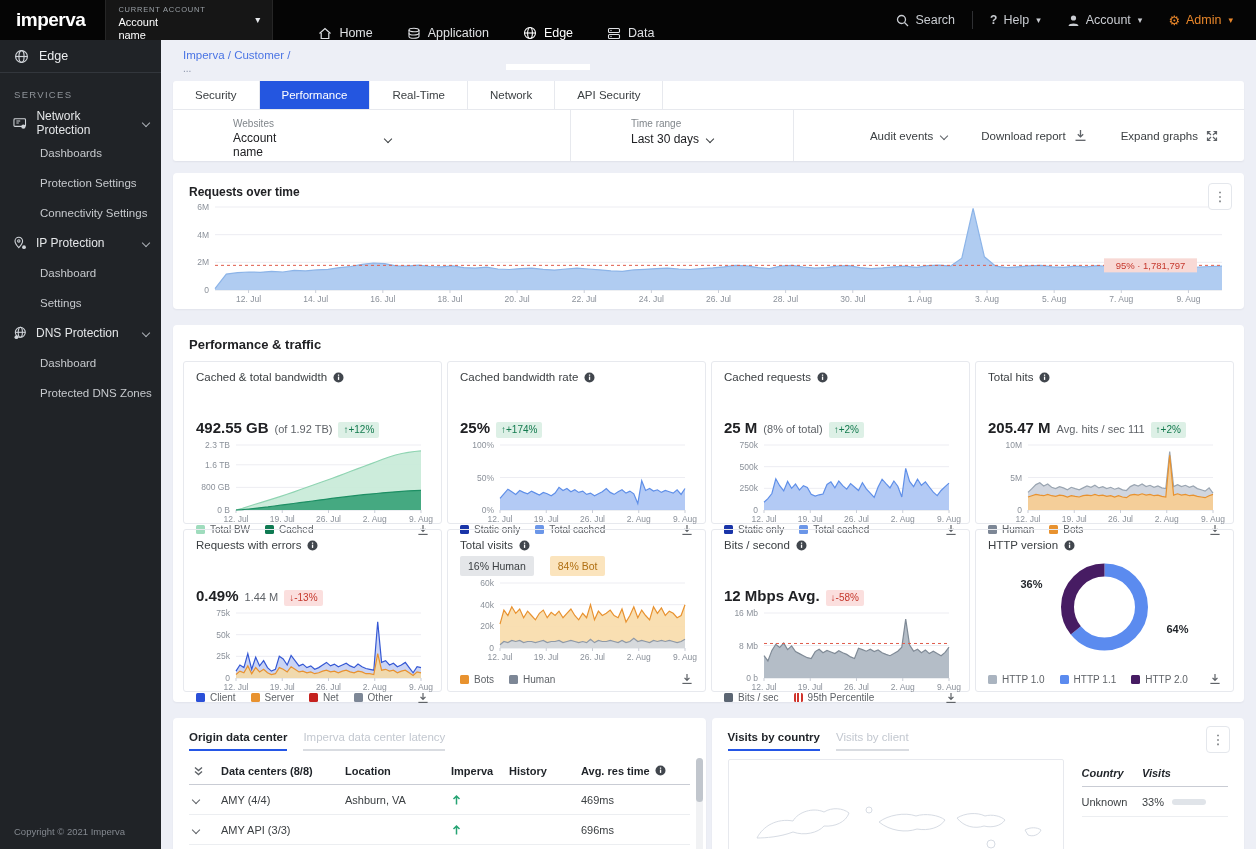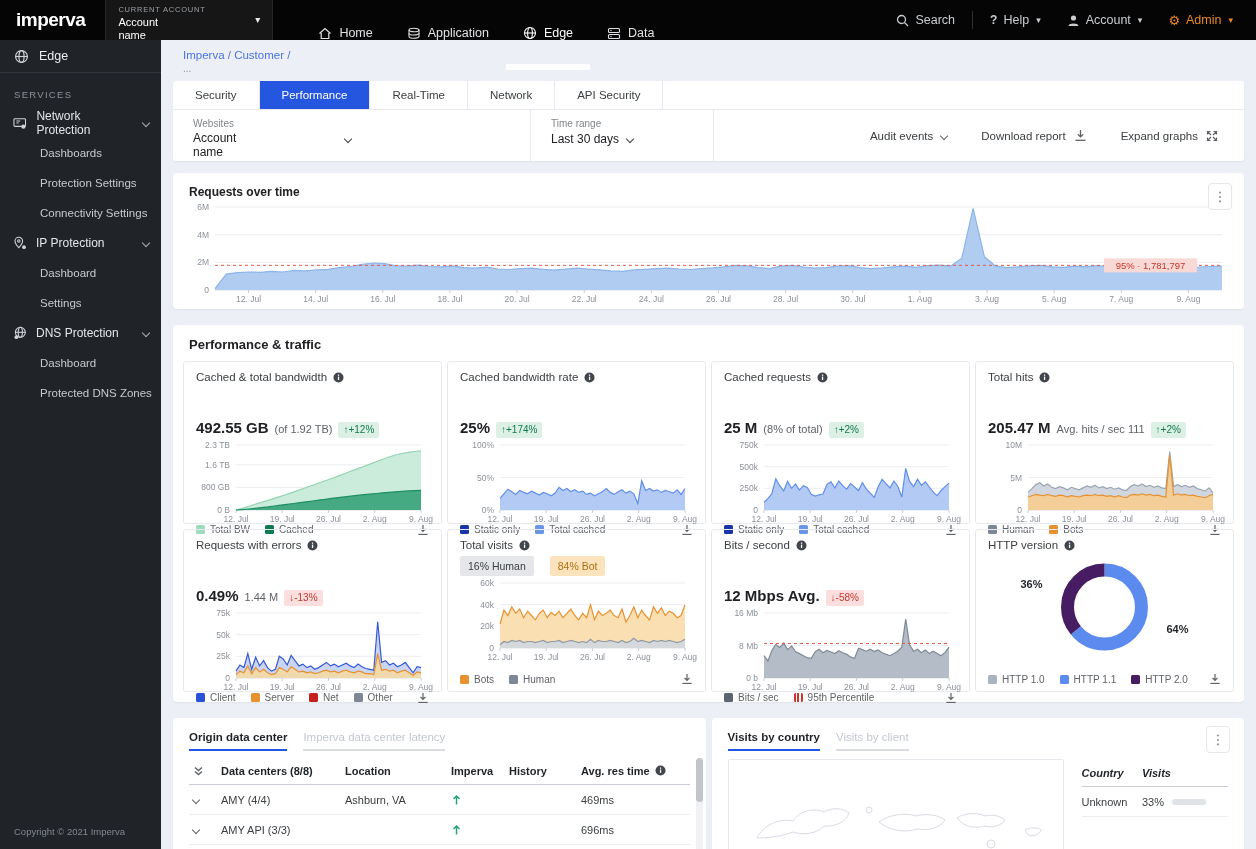--- a/index.html
+++ b/index.html
@@ -41,21 +41,21 @@
   
   .main { position:absolute; top:40px; left:161px; width:1095px; height:809px; overflow:hidden; }
   .breadcrumb { margin:9px 0 0 22px; font-size:11.5px; color:#4a74e4; cursor:pointer; }
   .breadcrumb-ellipsis { margin:2px 0 0 22px; font-size:10px; color:#8a93a8; }
 
   .panel-top { margin:7px 12px 0; background:#fff; border-radius:3px; box-shadow:0 1px 2px rgba(20,24,35,.06); }
   .tabs-row { display:flex; border-bottom:1px solid #e7e9ee; }
   .tab { padding:0 22px; height:28px; line-height:28px; font-size:11.5px; color:#3c4043; border-right:1px solid #e7e9ee; cursor:pointer; }
   .tab.active { background:#2456e0; color:#fff; }
   .filter-row { display:flex; align-items:stretch; height:51px; }
-  .fgroup { position:relative; padding:8px 0 0 20px; }
+  .fgroup { position:relative; padding:8px 0 0 20px;margin-left:40px; }
   .fgroup.websites { width:357px; }
   .fgroup.time { width:182px; }
   .flabel { font-size:10px; color:#80868b; margin-bottom:3px; }
   .fvalue { font-size:12px; color:#202124; cursor:pointer; }
   .fvalue.wrap { width:72px; line-height:1.15; }
   .websites .chev { position:absolute; left:172px; top:26px; color:#3c4043; }
   .time .fvalue { display:flex; align-items:center; gap:8px; }
   .vdiv { width:1px; background:#e7e9ee; }
   .filter-right { margin-left:auto; display:flex; align-items:center; padding-right:26px; gap:34px; }
   .fr-item { display:flex; align-items:center; gap:8px; font-size:11.5px; color:#3c4043; cursor:pointer; }

